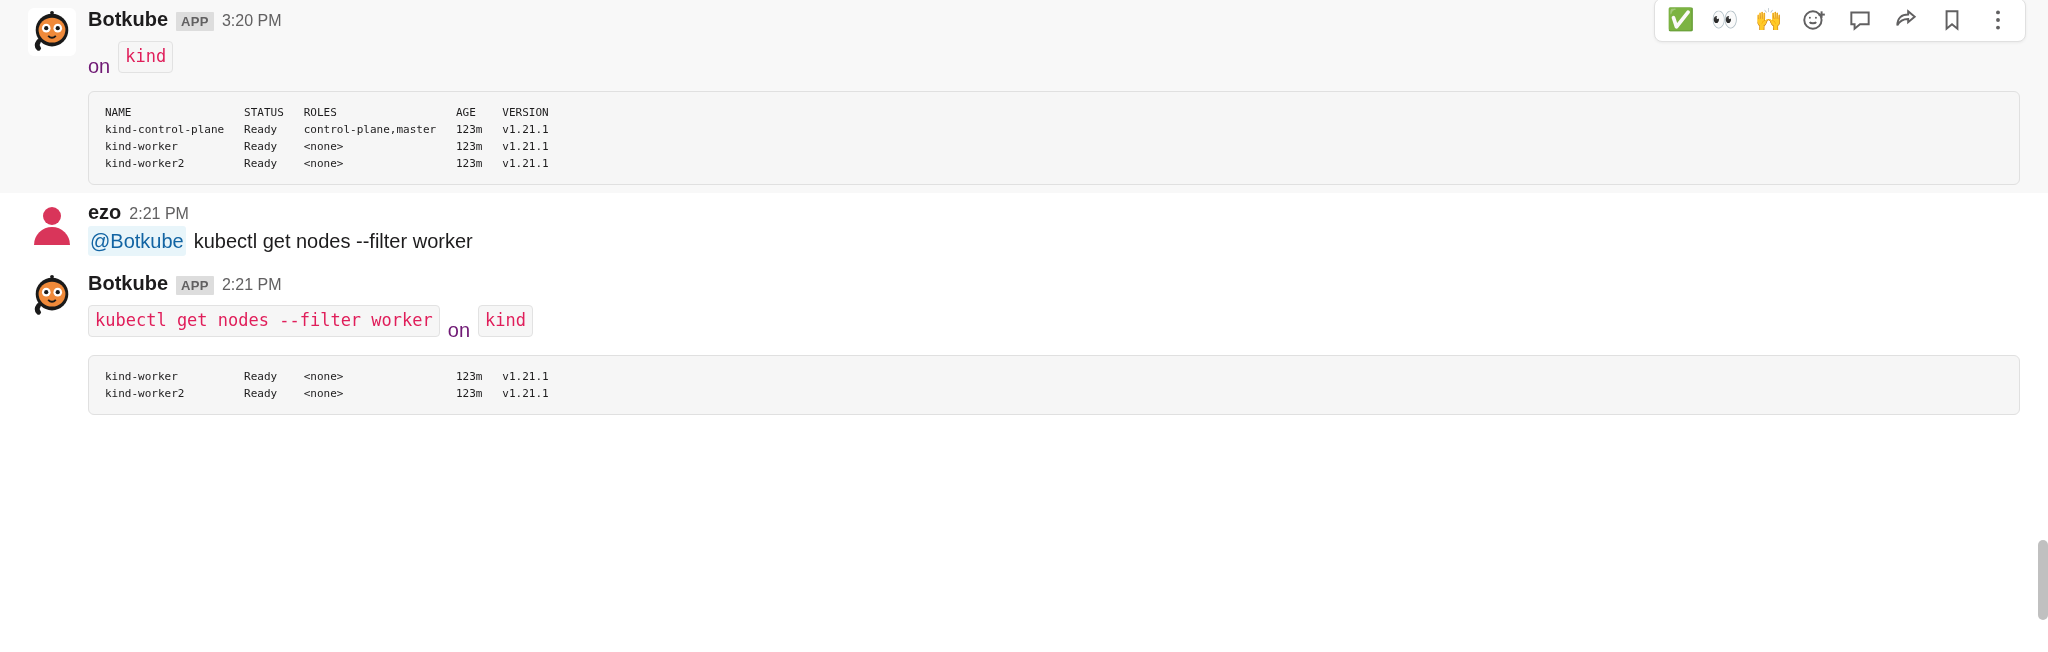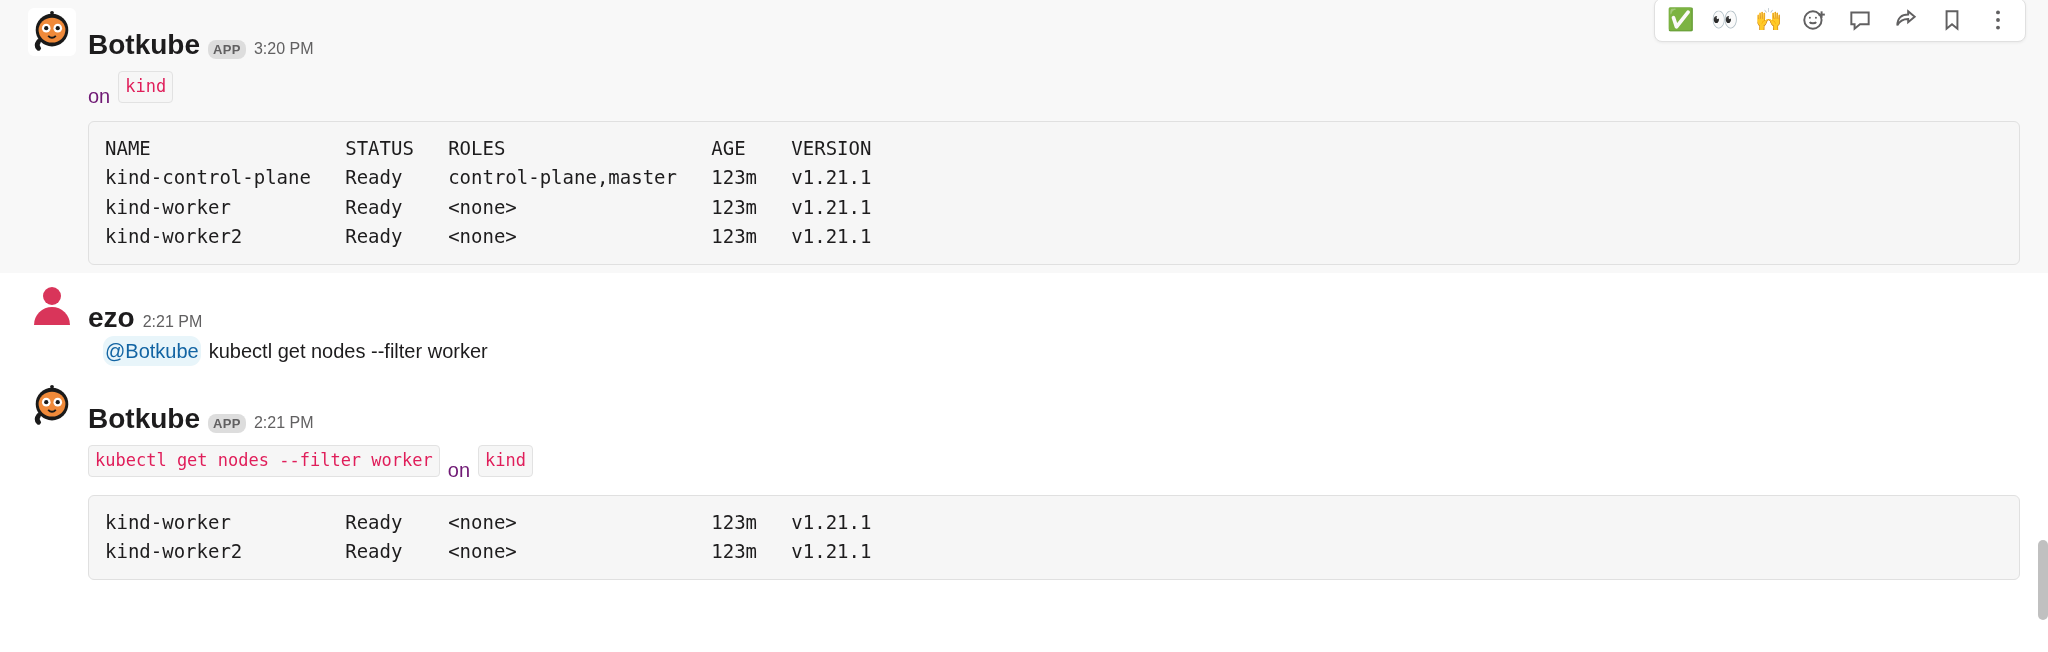--- a/index.html
+++ b/index.html
@@ -75,32 +75,31 @@
 
     .msg-header {
       display: flex;
       align-items: baseline;
       gap: 8px;
       margin-bottom: 2px;
     }
 
     .sender {
       font-weight: 800;
-      font-size: 28px;
+      font-size: 20px;
       color: #1d1c1d;
-      margin-top: 21px;
     }
 
     .app-badge {
       background: #dddddd;
       color: #616061;
       font-size: 13px;
       font-weight: 700;
       padding: 2px 5px;
-      border-radius: 8px;
+      border-radius: 1px;
       letter-spacing: 0.4px;
     }
 
     .timestamp {
       color: #616061;
       font-size: 16px;
     }
 
     .msg-line {
       font-size: 20px;
@@ -121,29 +120,28 @@
       color: #e01e5a;
       white-space: nowrap;
     }
 
     .on-word { color: #701a75; margin-top: 18px; }
 
     .mention {
       background: #e8f5fa;
       color: #1264a3;
       padding: 0 2px;
-      border-radius: 11px;
-      margin-left: 15px;
+      border-radius: 3px;
     }
 
     .plain { color: #1d1c1d; }
 
     .code-block {
       font-family: ui-monospace, "SF Mono", "Monaco", "Menlo", Consolas, monospace;
-      font-size: 19px;
+      font-size: 11px;
       background: #f6f6f6;
       border: 1px solid #e0e0e0;
       border-radius: 6px;
       padding: 12px 16px;
       margin-top: 10px;
       white-space: pre;
       color: #1d1c1d;
       line-height: 1.55;
       overflow-x: auto;
     }

